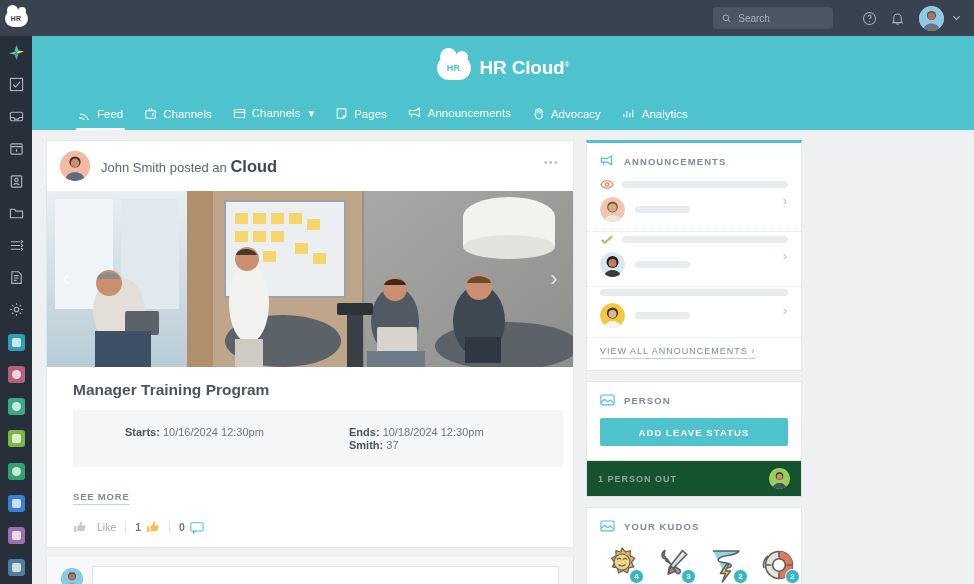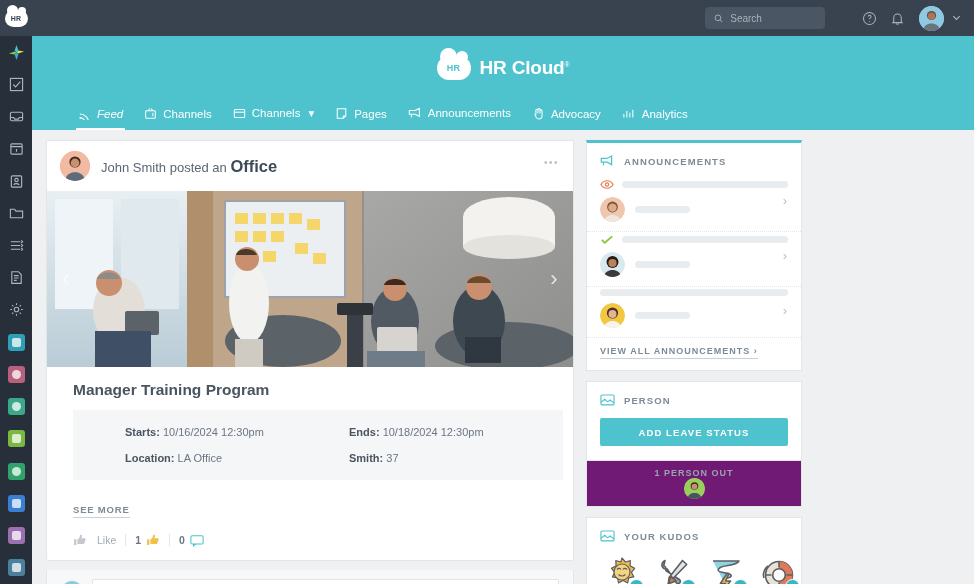--- a/index.html
+++ b/index.html
@@ -38,21 +38,21 @@
 
   
   .topbar {
     position:absolute; left:32px; top:0; right:0; height:36px;
     background:#39434f; display:flex; align-items:center; justify-content:flex-end;
     padding-right:12px;
   }
   .search-box {
     display:flex; align-items:center; gap:7px;
     background:#4b5664; border-radius:4px; height:22px; width:120px;
-    padding:0 9px; margin-right:30px;
+    padding:0 9px; margin-right:22px;
   }
   .search-box input {
     background:transparent; border:0; outline:none; color:#cfd5dc;
     font-size:10px; font-family:inherit; width:100%;
   }
   .search-box input::placeholder{ color:#a9b2bc; }
   .icon-btn { width:22px; height:22px; display:flex; align-items:center; justify-content:center; cursor:pointer; margin:0 3px; }
   .avatar-top {
     width:25px; height:25px; border-radius:50%; margin-left:8px; overflow:hidden;
     background:#8ec9e3; position:relative;
@@ -74,21 +74,21 @@
   .brand-cloud span{position:relative;z-index:2;font-size:9px;font-weight:bold;color:#4ec3ce;letter-spacing:.3px;}
   .brand-name { color:#fff; font-size:19px; font-weight:bold; letter-spacing:-.2px; position:relative; }
   .brand-tm { font-size:7px; vertical-align:super; font-weight:normal; }
 
   .mainnav { position:absolute; left:44px; bottom:0; display:flex; align-items:flex-end; gap:17px; }
   .nav-item {
     display:flex; align-items:center; gap:6px; color:#fff; font-size:11.5px;
     padding:0 2px 8px 2px; cursor:pointer; border-bottom:2px solid transparent;
     white-space:nowrap;
   }
-  .nav-item.active { border-bottom-color:#fff;font-style:italic; }
+  .nav-item.active { border-bottom-color:#fff; }
   .nav-caret { margin-left:2px; }
 
   
   .content { position:absolute; left:32px; top:130px; right:0; bottom:0; display:flex; gap:12px; padding:10px 14px 0 14px; }
   .col-main { width:528px; }
   .col-side { width:216px; }
 
   .card { background:#fff; border:1px solid #e3e6e9; border-radius:2px; }
 
   .post-head { display:flex; align-items:center; padding:10px 13px; position:relative; }
@@ -104,21 +104,21 @@
     font-size:22px; cursor:pointer; user-select:none;
   }
   .carousel-arrow.left { left:6px; }
   .carousel-arrow.right { right:6px; }
 
   .event-body { padding:14px 10px 6px 26px; }
   .event-name { font-size:15.5px; font-weight:bold; color:#4a5560; margin-bottom:11px; }
   .event-box { background:#f4f6f7; padding:16px 0 16px 0; display:flex; }
   .event-col { flex:1; padding-left:52px; }
   .event-col.second { padding-left:10px; }
-  .event-row { font-size:11px; color:#6b7683; margin-bottom:14px; }
+  .event-row { font-size:11px; color:#6b7683; margin-bottom:1px; }
   .event-row:last-child { margin-bottom:0; }
   .event-row b { color:#4a5560; }
 
   .see-more {
     display:inline-block; margin:18px 0 0 26px; font-size:9.5px; font-weight:bold;
     letter-spacing:.8px; color:#7e8a96; border-bottom:1px solid #c9d0d6; padding-bottom:2px; cursor:pointer;
   }
   .post-actions { display:flex; align-items:center; gap:0; padding:15px 26px 13px 26px; font-size:10.5px; color:#a4acb4; }
   .pa-like { display:flex; align-items:center; gap:10px; cursor:pointer; }
   .pa-sep { width:1px; height:12px; background:#e1e5e8; margin:0 9px; }
@@ -139,33 +139,33 @@
   .ann-item:last-of-type { border-bottom:0; }
   .ann-topline { display:flex; align-items:center; gap:8px; margin-bottom:7px; }
   .skel { height:7px; border-radius:4px; background:#e9ecee; }
   .skel.long { flex:1; }
   .ann-row { display:flex; align-items:center; gap:10px; }
   .ann-avatar { width:25px; height:25px; border-radius:50%; overflow:hidden; flex:none; }
   .skel.short { width:55px; }
   .ann-chev { position:absolute; right:14px; top:16px; color:#b9c0c7; font-size:13px; cursor:pointer; }
 
   .viewall {
-    display:block; margin:8px 13px 11px 13px; font-size:9px; font-weight:bold; letter-spacing:1px;
+    display:block; margin:8px 13px 11px 13px; font-size:9px; font-weight:normal; letter-spacing:1px;
     color:#7e8a96; border-bottom:1px solid #c9d0d6; padding-bottom:2px; width:fit-content; cursor:pointer;
   }
   .viewall .c { border-bottom:0; }
 
   .btn-leave {
     display:block; margin:2px 13px 14px 13px; background:#4ec3ce; color:#fff; border:0;
     height:28px; width:calc(100% - 26px); font-family:inherit; font-size:9.5px; font-weight:bold;
     letter-spacing:1.1px; cursor:pointer; border-radius:2px;
   }
   .status-foot {
-    background:#701a75; border-top:1px solid #e3e6e9; display:flex; align-items:center;
-    justify-content:space-between; padding:7px 11px;flex-direction:column;
+    background:#14532d; border-top:1px solid #e3e6e9; display:flex; align-items:center;
+    justify-content:space-between; padding:7px 11px;
   }
   .status-foot .lbl { font-size:9px; font-weight:bold; letter-spacing:1px; color:#9aa3ab; }
   .status-avatar { width:21px; height:21px; border-radius:50%; background:#9ace5c; overflow:hidden; }
 
   .kudos-row { display:flex; gap:14px; padding:3px 13px 14px 16px; }
   .kudo { position:relative; width:38px; height:38px; }
   .kudo-badge {
     position:absolute; right:-3px; bottom:-1px; width:15px; height:15px; border-radius:50%;
     background:#3ab5c4; color:#fff; font-size:8px; font-weight:bold;
     display:flex; align-items:center; justify-content:center; border:1.5px solid #fff;
@@ -392,21 +392,21 @@
             <svg width="30" height="30" viewBox="0 0 30 30">
               <circle cx="15" cy="15" r="15" fill="#f2b9a3"></circle>
               <circle cx="15" cy="11" r="5.6" fill="#3b2a20"></circle>
               <circle cx="15" cy="12" r="4.4" fill="#c98f6e"></circle>
               <path d="M5 30c.8-6.2 5-8.8 10-8.8S24.2 23.8 25 30z" fill="#5e6b78"></path>
             </svg>
           </div>
           <div class="post-title">
             <span>John Smith</span>
             <span>posted an</span>
-            <b>Office</b>
+            <b>Cloud</b>
           </div>
           <div class="post-menu">•••</div>
         </div>
 
         <div class="post-photo">
           <svg width="528" height="176" viewBox="0 0 528 176" preserveAspectRatio="none">
             <defs>
               <linearGradient id="wallg" x1="0" y1="0" x2="0" y2="1">
                 <stop offset="0" stop-color="#cbb49e"></stop>
                   <stop offset="1" stop-color="#b59madd"></stop>
@@ -487,24 +487,20 @@
         </div>
 
         <div class="event-body">
           <div class="event-name">Manager Training Program</div>
           <div class="event-box">
             <div class="event-col">
               <div class="event-row">
                 <b>Starts:</b>
                 <span>10/16/2024  12:30pm</span>
               </div>
-              <div class="event-row">
-                <b>Location:</b>
-                <span>LA Office</span>
-              </div>
             </div>
             <div class="event-col second">
               <div class="event-row">
                 <b>Ends:</b>
                 <span>10/18/2024  12:30pm</span>
               </div>
               <div class="event-row">
                 <b>Smith:</b>
                 <span>37</span>
               </div>

